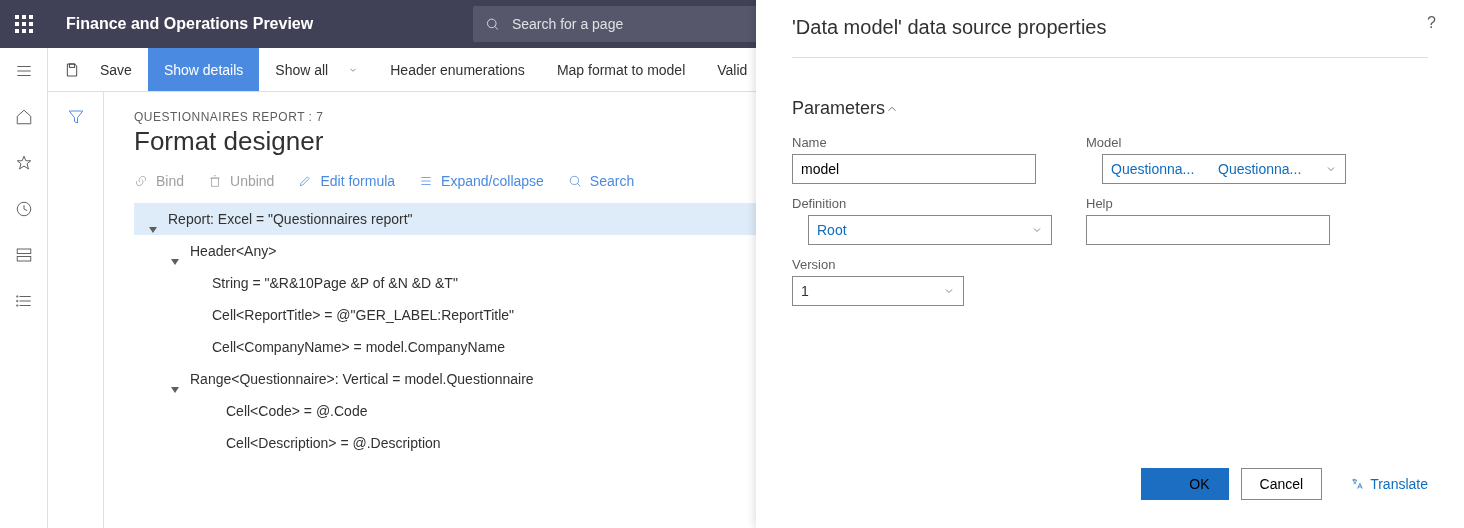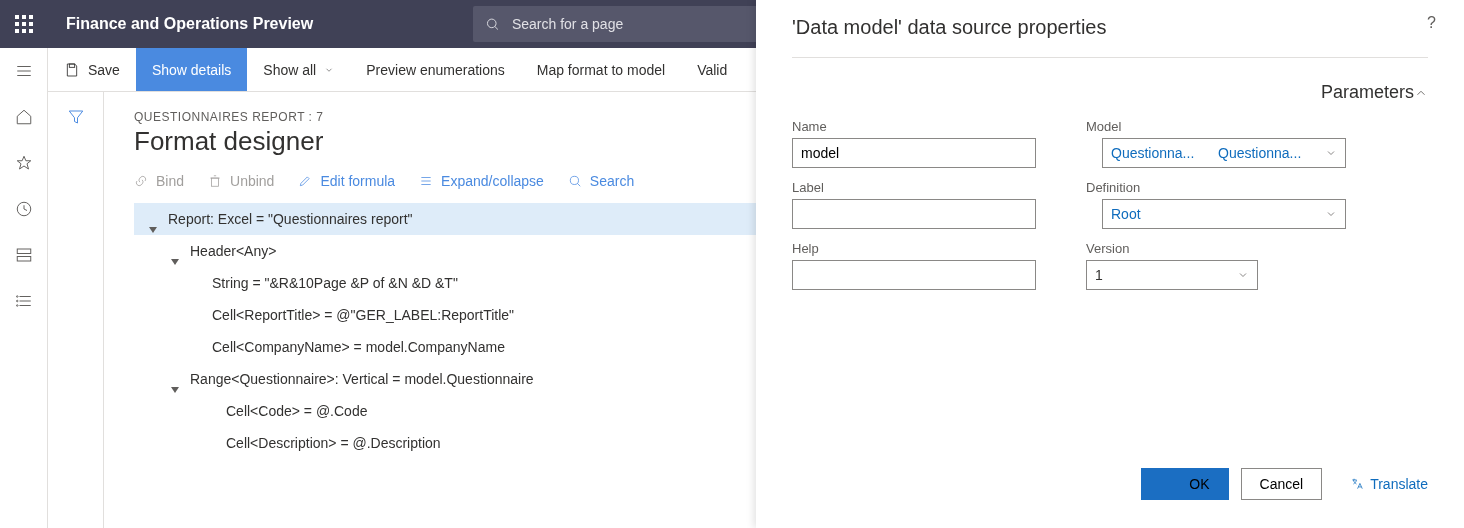--- a/index.html
+++ b/index.html
@@ -16,21 +16,21 @@
   .searchbox input { background: transparent; border: none; outline: none; color: #e1e1e6; font-size: 14px; width: 100%; }
   .searchbox input::placeholder { color: #e1e1e6; }
 
   
   .leftrail { position: absolute; left: 0; top: 48px; width: 48px; bottom: 0; border-right: 1px solid #e1dfdd; background: #fff; display: flex; flex-direction: column; align-items: center; }
   .leftrail .ritem { width: 48px; height: 46px; display: flex; align-items: center; justify-content: center; cursor: pointer; color: #605e5c; }
   .leftrail svg { width: 18px; height: 18px; fill: none; stroke: currentColor; stroke-width: 1.3; }
 
   
   .cmdbar { position: absolute; left: 48px; top: 48px; right: 0; height: 44px; border-bottom: 1px solid #e1dfdd; display: flex; align-items: stretch; font-size: 14px; }
-  .cmd { display: flex; align-items: center; padding: 16px 16px; cursor: pointer; color: #323130; gap: 8px; }
+  .cmd { display: flex; align-items: center; padding: 16px 16px; cursor: pointer; color: #323130; gap: 20px; }
   .cmd.active { background: #4a8ae0; color: #fff; }
   .cmd svg { width: 16px; height: 16px; fill: none; stroke: currentColor; stroke-width: 1.3; }
   .cmd .chev { width: 10px; height: 10px; }
 
   
   .main { position: absolute; left: 48px; top: 92px; right: 708px; bottom: 0; }
   .filtercol { position: absolute; left: 0; top: 0; width: 56px; height: 100%; border-right: 1px solid #e1dfdd; display: flex; justify-content: center; padding-top: 16px; }
   .filtercol svg { width: 18px; height: 18px; fill: none; stroke: #4a8ae0; stroke-width: 1.3; }
   .workspace { position: absolute; left: 56px; top: 0; right: 0; bottom: 0; padding: 18px 0 0 30px; }
   .breadcrumb { font-size: 12px; color: #605e5c; letter-spacing: .5px; }
@@ -49,21 +49,21 @@
   .pad-0 { padding-left: 14px; }
   .pad-1 { padding-left: 36px; }
   .pad-2 { padding-left: 58px; }
   .pad-3 { padding-left: 72px; }
 
   
   .panel { position: absolute; right: 0; top: 0; width: 708px; bottom: 0; background: #fff; box-shadow: -2px 0 8px rgba(0,0,0,.12); padding: 16px 36px 0 36px; display: flex; flex-direction: column; }
   .help-q { position: absolute; right: 28px; top: 14px; color: #605e5c; font-size: 16px; cursor: pointer; }
   .panel-title { font-size: 20px; font-weight: 400; }
   .panel-sep { border-bottom: 1px solid #e1dfdd; margin-top: 18px; }
-  .section-hdr { display: flex; justify-content: flex-end; align-items: center; margin-top: 24px; cursor: pointer; }
+  .section-hdr { display: flex; justify-content: flex-start; align-items: center; margin-top: 40px; cursor: pointer; }
   .section-hdr h3 { font-size: 18px; font-weight: 400; }
   .section-hdr svg { width: 14px; height: 14px; stroke: #605e5c; fill: none; stroke-width: 1.5; }
   .form-grid { display: grid; grid-template-columns: 244px 244px; column-gap: 50px; row-gap: 12px; margin-top: 16px; }
   .fld label { font-size: 13px; color: #605e5c; display: block; margin-bottom: 4px; }
   .fld input, .fld .select { width: 100%; height: 30px; border: 1px solid #8a8886; padding: 0 8px; font-size: 14px; outline: none; }
   .fld .select { display: flex; align-items: center; justify-content: space-between; cursor: pointer; }
   .fld .select.link { color: #0f6cbd; margin-left: 16px; }
   .fld .select.link .sv2 { color: #0f6cbd; max-width: 90px; overflow: hidden; text-overflow: ellipsis; white-space: nowrap; }
   .fld .select svg { width: 12px; height: 12px; stroke: #605e5c; fill: none; stroke-width: 1.5; flex-shrink: 0; }
   .fld.small .select { width: 172px; }
@@ -154,21 +154,21 @@
   <div class="cmd active">
     <span>Show details</span>
   </div>
   <div class="cmd">
     <span>Show all</span>
     <svg class="chev" viewBox="0 0 24 24">
         <polyline points="6,9 12,15 18,9"></polyline>
       </svg>
   </div>
   <div class="cmd">
-    <span>Preview enumerations</span>
+    <span>Header enumerations</span>
   </div>
   <div class="cmd">
     <span>Map format to model</span>
   </div>
   <div class="cmd">
     <span>Valid</span>
   </div>
 </div>
 
 <div class="main">
@@ -281,24 +281,20 @@
       <label>Model</label>
       <div class="select link">
         <span class="sv1">Questionna...</span>
         <span class="sv2">Questionna...</span>
         <svg viewBox="0 0 24 24">
             <polyline points="6,9 12,15 18,9"></polyline>
           </svg>
       </div>
     </div>
     <div class="fld">
-      <label>Label</label>
-      <input value="" style="">
-    </div>
-    <div class="fld">
       <label>Definition</label>
       <div class="select link">
         <span>Root</span>
         <svg viewBox="0 0 24 24">
             <polyline points="6,9 12,15 18,9"></polyline>
           </svg>
       </div>
     </div>
     <div class="fld">
       <label>Help</label>

